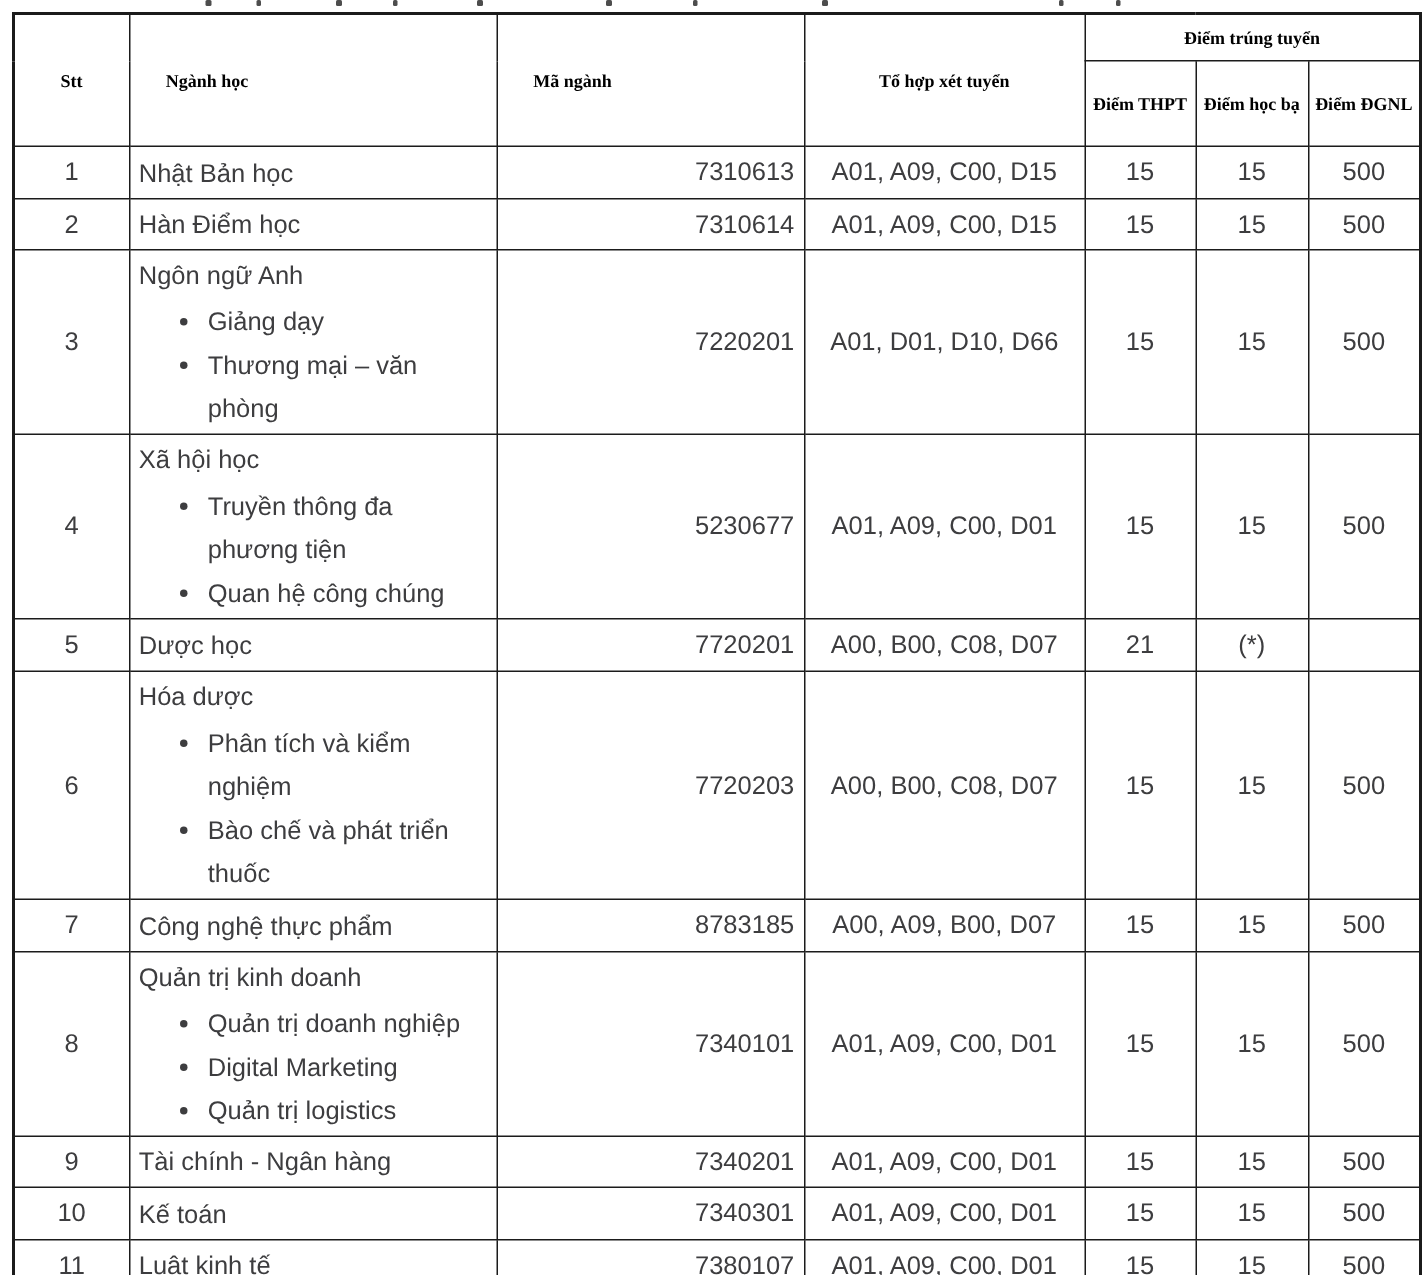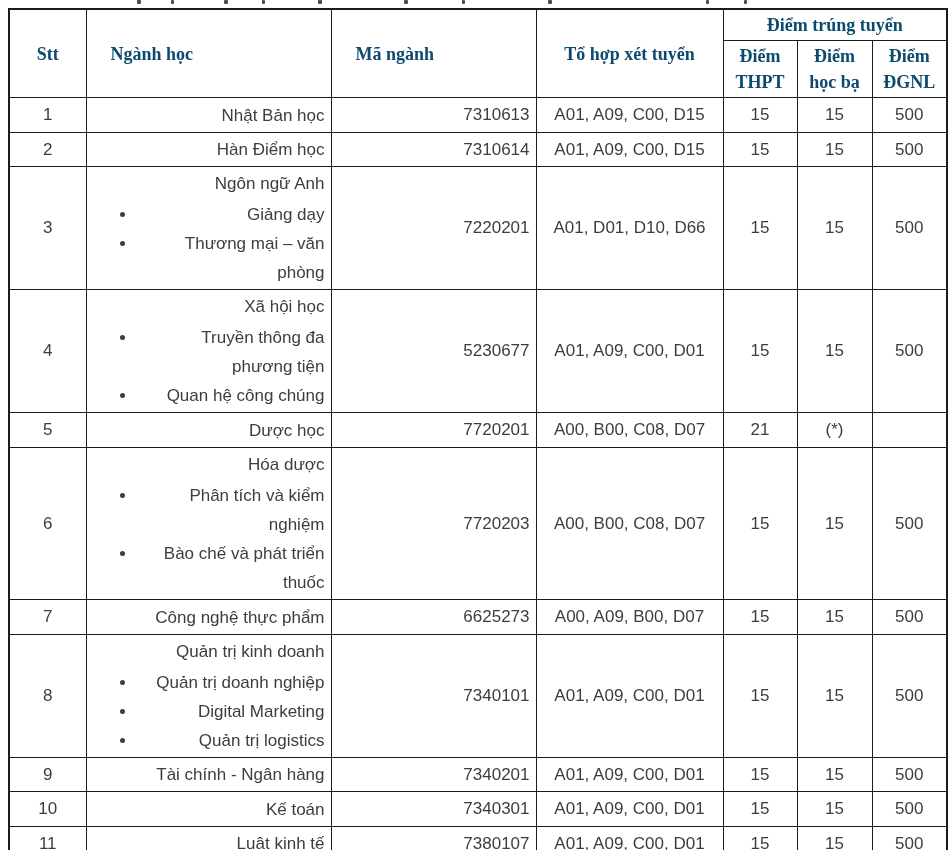--- a/index.html
+++ b/index.html
@@ -12,33 +12,33 @@
   .clipped-line i{position:absolute;top:0;height:4px;background:#4d4d4d;border-radius:1px;}
 
   table.scores{
     position:absolute;left:8px;top:8px;width:938px;
     border-collapse:collapse;table-layout:fixed;
     border:2px solid #1b1b1b;
   }
   table.scores th, table.scores td{border:1px solid #1b1b1b;background:#ffffff;}
 
   table.scores th{
-    font-family:"Liberation Serif",serif;font-weight:bold;font-size:18px;
-    color:#0c4a6e;text-align:center;vertical-align:middle;padding:2px 4px;
+    font-family:"Liberation Serif",serif;font-weight:bold;font-size:12px;
+    color:#000000;text-align:center;vertical-align:middle;padding:2px 4px;
     line-height:26px;
   }
   table.scores th.left{text-align:left;padding-left:24px;}
 
   table.scores td{
     font-size:17px;color:#3d3d3f;vertical-align:middle;padding:2px 6px;
     line-height:24px;
   }
   td.center{text-align:center;color:#4c4c4e;}
   td.code-cell{text-align:right;padding-left:10px;color:#3d3d3f;}
-  td.major-cell{vertical-align:top;text-align:right;padding:4px 14px 2px 8px;margin-top:44px;}
+  td.major-cell{vertical-align:top;text-align:left;padding:4px 14px 2px 8px;margin-top:44px;}
   .major-title{line-height:29px;color:#3d3d3f;}
   ul.sub-majors{margin:2px 0 0 0;padding:0 0 0 44px;line-height:29px;list-style:disc;}
   ul.sub-majors li{padding-left:2px;}
 </style>
 </head>
 <body>
 
 <div class="stage">
 
   <div class="clipped-line">
@@ -155,21 +155,21 @@
           <td class="center">A00, B00, C08, D07</td>
           <td class="center">15</td>
           <td class="center">15</td>
           <td class="center">500</td>
         </tr>
         <tr style="height: 35px;">
           <td class="center">7</td>
           <td class="major-cell">
             <div class="major-title">Công nghệ thực phẩm</div>
           </td>
-          <td class="code-cell">6625273</td>
+          <td class="code-cell">8783185</td>
           <td class="center">A00, A09, B00, D07</td>
           <td class="center">15</td>
           <td class="center">15</td>
           <td class="center">500</td>
         </tr>
         <tr style="height: 117px;">
           <td class="center">8</td>
           <td class="major-cell">
             <div class="major-title">Quản trị kinh doanh</div>
             <ul class="sub-majors">

